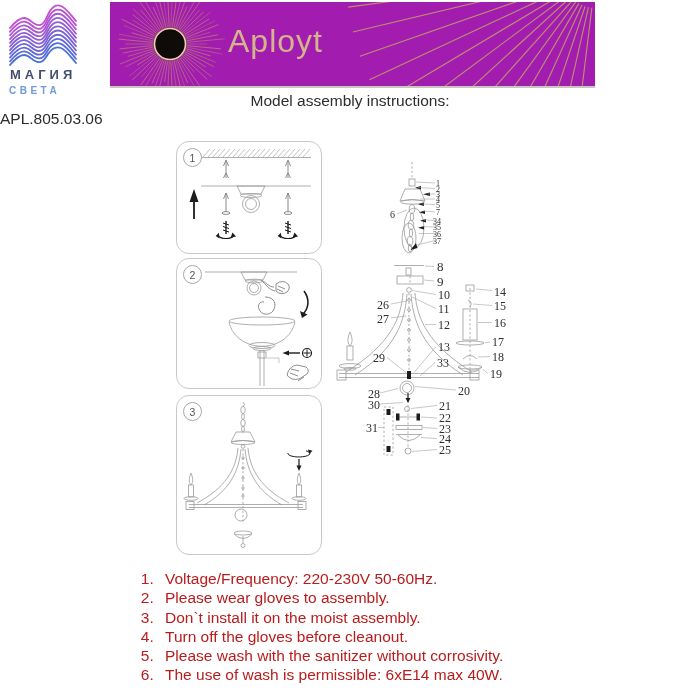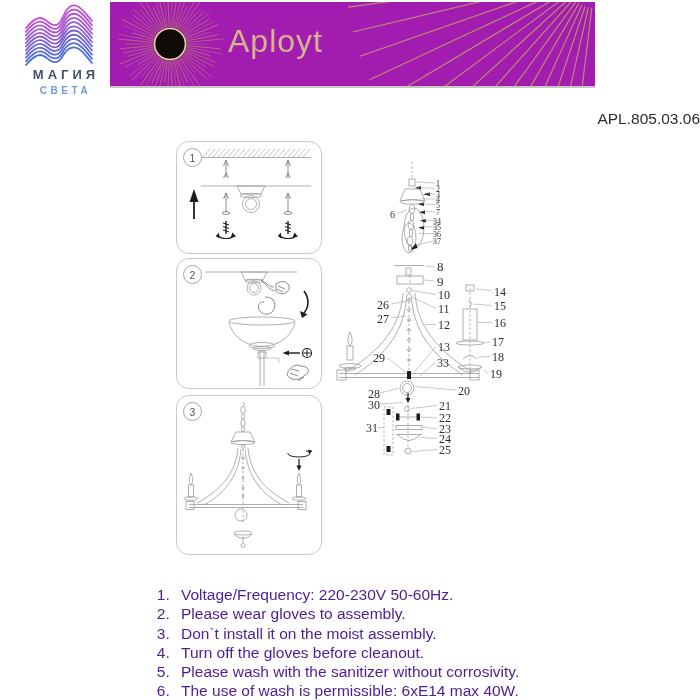--- a/index.html
+++ b/index.html
@@ -1,33 +1,33 @@
 <!DOCTYPE html>
 <html><head>
 <meta charset="utf-8">
 <style>
   html,body{margin:0;padding:0;background:#fff}
   body{width:700px;height:700px;position:relative;overflow:hidden;
        font-family:"Liberation Sans",sans-serif;color:#2d2d2d}
   .page{position:absolute;inset:0;background:#fff}
 
   
-  .logo{position:absolute;left:22px;top:4px;width:84px;text-align:center}
+  .logo{position:absolute;left:6px;top:4px;width:84px;text-align:left}
   .logo svg{display:block;margin:0 auto}
   .logo-l1{font-size:13px;font-weight:700;letter-spacing:4px;padding-left:4px;color:#44506b;margin-top:1px}
   .logo-l2{font-size:10px;font-weight:700;letter-spacing:3.5px;padding-left:3px;color:#6f9bd9;margin-top:3px}
 
   
   .banner{position:absolute;left:110px;top:2px;width:485px;height:84px;background:#a21caf;
           border-bottom:2px solid #c9c5c0;overflow:hidden}
   .banner svg{position:absolute;left:0;top:0}
   .brand{position:absolute;left:118px;top:21px;font-size:32px;letter-spacing:1px;color:#d3b48d}
 
   .title1{position:absolute;left:0;top:92px;width:700px;text-align:center;font-size:15.5px;color:#2d2d2d}
-  .title2{position:absolute;left:0;top:110px;width:700px;text-align:right;font-size:15.5px;color:#2d2d2d}
+  .title2{position:absolute;left:0;top:110px;width:700px;text-align:left;font-size:15.5px;color:#2d2d2d}
 
   
   .panel{position:absolute;left:176px;width:144px;border:1.5px solid #c9c9c9;border-radius:13px;background:#fff}
   .p1{top:141px;height:111px}.p2{top:258px;height:129px}.p3{top:395px;height:158px}
   .panel > svg{position:absolute;left:0;top:0;width:100%;height:100%}
   .badge{position:absolute;left:6px;top:6px;width:17px;height:17px;border:1px solid #a8a8a8;border-radius:50%;
          font-size:10.5px;color:#555;display:flex;align-items:center;justify-content:center;background:#fff;z-index:2}
 
   
   .diagram{position:absolute;left:332px;top:150px;width:200px;height:320px}
@@ -35,22 +35,22 @@
 
   
   .g{stroke:#9b9b9b;fill:none;stroke-width:.8}
   .g2{stroke:#808080;fill:none;stroke-width:.9}
   .dash{stroke-dasharray:2.2 2.2}
   .dk{stroke:#1c1c1c;fill:none}
   .dkf{fill:#1c1c1c;stroke:none}
   .ldr{stroke:#a3a3a3;stroke-width:.6;fill:none}
 
   
-  .notes{position:absolute;left:128px;top:569px;width:500px;margin:16px;padding:0 0 0 30px;
-         font-size:15.5px;line-height:19.3px;color:#4c1d95}
+  .notes{position:absolute;left:128px;top:569px;width:500px;margin:0;padding:0 0 0 30px;
+         font-size:15.5px;line-height:19.3px;color:#b91c1c}
   .notes li{padding-left:7px;margin:0}
 </style>
 </head>
 <body>
 
 <div class="page">
 
   <div class="logo">
     <svg width="84" height="62" viewBox="0 0 84 62">
       <g id="logo-waves">
@@ -158,20 +158,21 @@
           <line x1="455.1855352407539" y1="-13.630979100816218" x2="259.4230532408375" y2="77.65456543517487" stroke="#c09a6a" stroke-width="1.15" opacity="0.9"></line>
           <line x1="453.89120341192563" y1="-16.818534010888165" x2="249.90590744062976" y2="54.21666168464586" stroke="#c09a6a" stroke-width="1.15" opacity="0.9"></line>
           <line x1="452.92562014088054" y1="-20.120571281198643" x2="242.80603044765087" y2="29.93697587353939" stroke="#c09a6a" stroke-width="1.15" opacity="0.9"></line>
           <line x1="452.2986716314476" y1="-23.503282731257826" x2="238.19611493711457" y2="5.0640975642806865" stroke="#c09a6a" stroke-width="1.15" opacity="0.9"></line>
           <line x1="452.0167769475651" y1="-26.93203419134364" x2="236.1233599085671" y2="-20.14731023046794" stroke="#c09a6a" stroke-width="1.15" opacity="0.9"></line>
         </g>
     </svg>
     <div class="brand">Aployt</div>
   </div>
 
+  <div class="title1">Model assembly instructions:</div>
   <div class="title2">APL.805.03.06</div>
 
   <div class="panel p1">
     <div class="badge">1</div>
     <svg viewBox="0 0 144 111">
       <g id="hatch">
           <line x1="26" y1="15" x2="33" y2="7" stroke="#b2b2b2" stroke-width="0.8"></line>
           <line x1="31" y1="15" x2="38" y2="7" stroke="#b2b2b2" stroke-width="0.8"></line>
           <line x1="36" y1="15" x2="43" y2="7" stroke="#b2b2b2" stroke-width="0.8"></line>
           <line x1="41" y1="15" x2="48" y2="7" stroke="#b2b2b2" stroke-width="0.8"></line>

